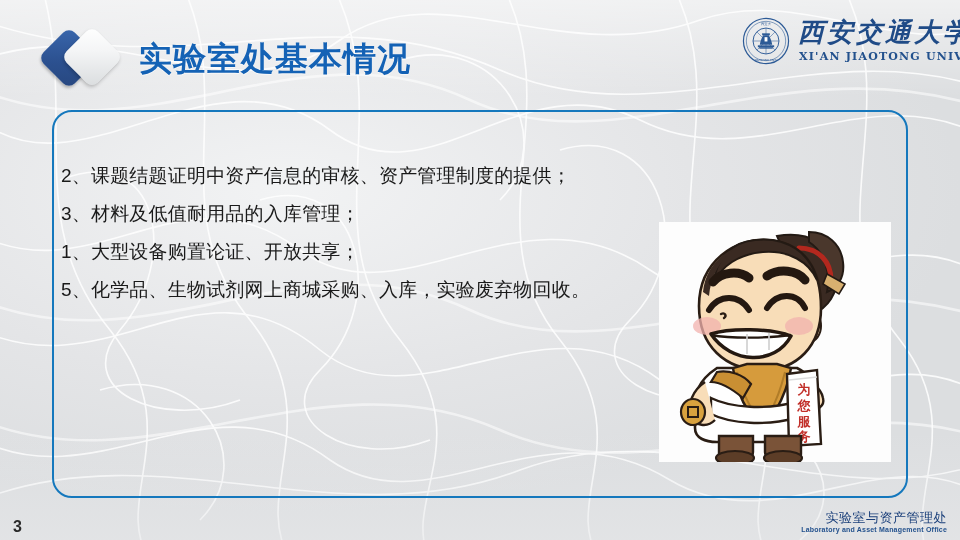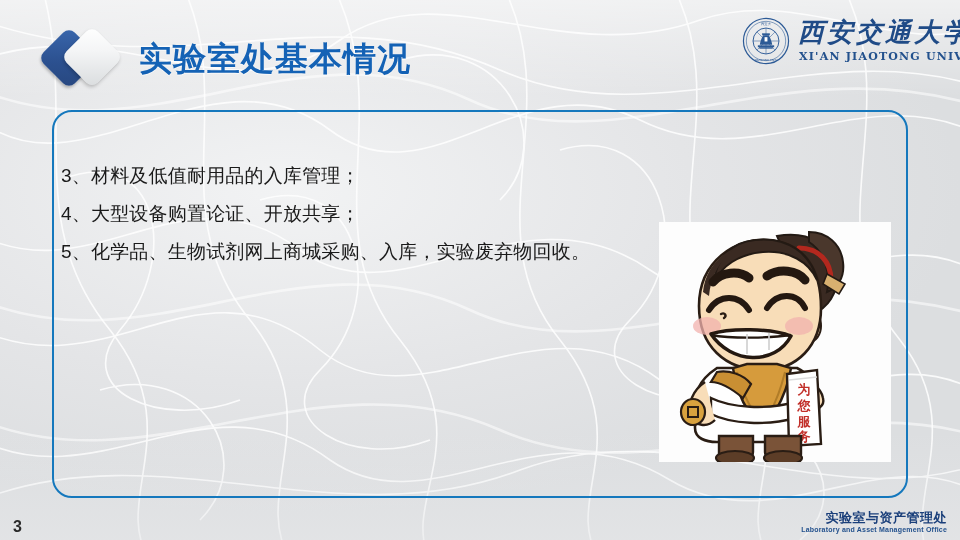--- a/index.html
+++ b/index.html
@@ -172,21 +172,21 @@
     top: 518px;
     font-size: 16px;
     font-weight: bold;
     color: #2a2a2a;
   }
   .footer-cn {
     position: absolute;
     right: 13px;
     top: 509px;
     font-size: 13px;
-    font-weight: bold;
+    font-weight: normal;
     color: #1a3f7a;
     letter-spacing: 0.5px;
     white-space: nowrap;
   }
   .footer-en {
     position: absolute;
     right: 13px;
     top: 526px;
     font-size: 7px;
     font-weight: bold;
@@ -260,22 +260,23 @@
       </g>
     </svg>
     <div class="logo-cn">西安交通大学</div>
     <div class="logo-en">XI'AN JIAOTONG UNIVERSITY</div>
   </div>
 
   <div class="content-box"></div>
 
 
   <div class="list">
+    <div class="list-item">2、课题结题证明中资产信息的审核、资产管理制度的提供；</div>
     <div class="list-item">3、材料及低值耐用品的入库管理；</div>
-    <div class="list-item">4、大型设备购置论证、开放共享；</div>
+    <div class="list-item">1、大型设备购置论证、开放共享；</div>
     <div class="list-item">5、化学品、生物试剂网上商城采购、入库，实验废弃物回收。</div>
   </div>
 
   <div class="pic-frame">
     <svg class="mascot" width="232" height="240" viewBox="0 0 232 240">
 
       <path d="M118 14 C150 8 176 24 178 50 C180 72 168 86 154 92 L138 60 Z" fill="#3a2a22" stroke="#231a14" stroke-width="2"></path>
       <path d="M150 10 C168 10 182 22 184 40 C186 56 178 66 168 70 C172 52 166 30 150 20 Z" fill="#4a372c" stroke="#231a14" stroke-width="2"></path>
 
       <path d="M140 26 C160 26 172 40 172 58" fill="none" stroke="#b3281e" stroke-width="5" stroke-linecap="round"></path>

